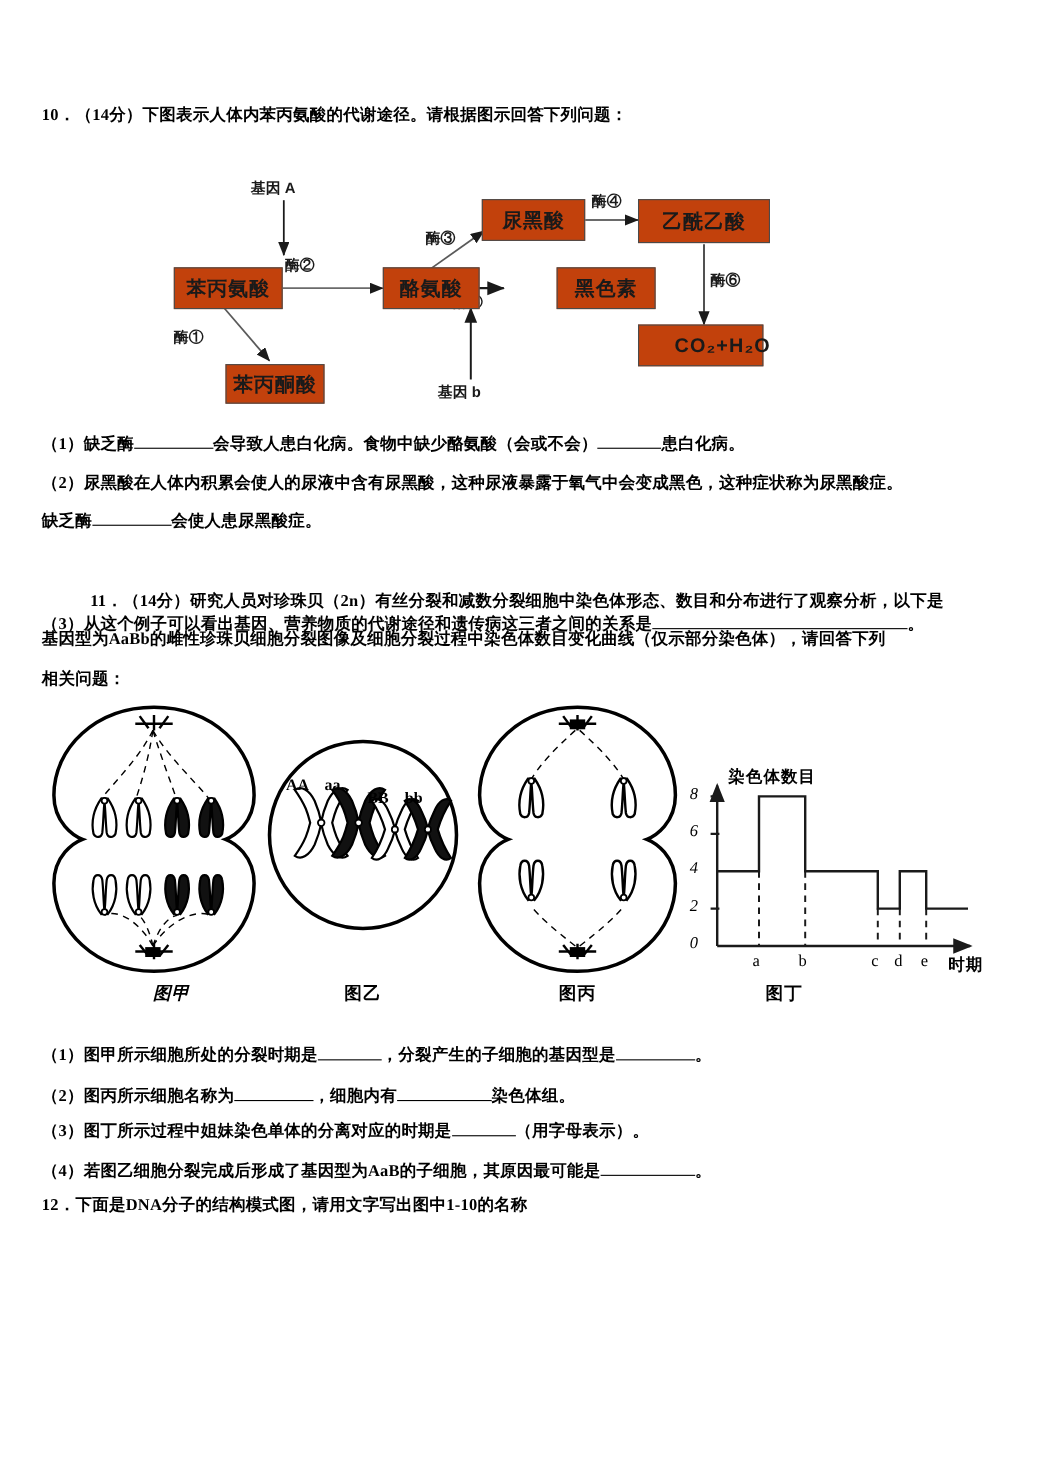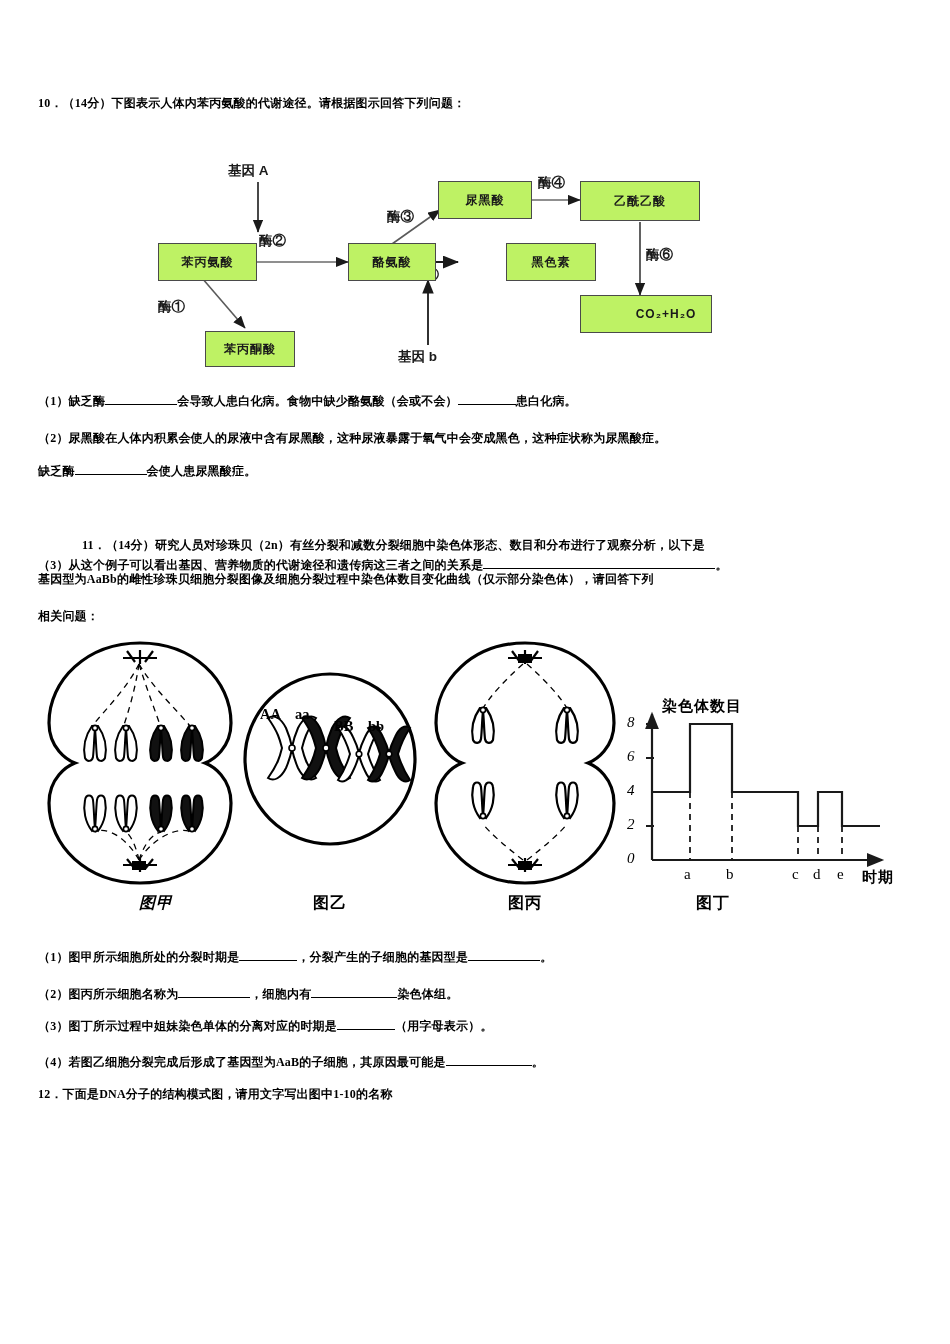--- a/index.html
+++ b/index.html
@@ -18,21 +18,21 @@
   .page {
     position: absolute;
     left: 0; top: 0;
     width: 950px;
     height: 1344px;
   }
 
   
   .qline {
     position: absolute;
-    font-size: 12px;
+    font-size: 15px;
     font-weight: bold;
     letter-spacing: 0.2px;
     white-space: nowrap;
     line-height: 1.2;
   }
   .qnum {
     font-weight: bold;
     font-family: "Liberation Serif", serif;
   }
   .blank {
@@ -50,22 +50,22 @@
   #pathway {
     position: absolute;
     left: 140px;
     top: 140px;
     width: 580px;
     height: 240px;
   }
   .pbox {
     position: absolute;
     border: 1.6px solid #4a4a4a;
-    background: #bef264;
-    font-size: 12px;
+    background: #c2410c;
+    font-size: 18px;
     font-weight: bold;
     font-family: "Liberation Sans", sans-serif;
     display: flex;
     align-items: center;
     justify-content: center;
     box-sizing: border-box;
     letter-spacing: 1px;
     color: #1a1a1a;
   }
   .plabel {
@@ -167,21 +167,21 @@
     <div class="plabel" style="left:398px; top:34px;">酶④</div>
     <div class="plabel" style="left:506px; top:106px;">酶⑥</div>
     <div class="plabel" style="left:258px; top:208px;">基因 b</div>
 
     <div class="pbox" style="left:18px; top:103px; width:99px; height:38px;">苯丙氨酸</div>
     <div class="pbox" style="left:208px; top:103px; width:88px; height:38px;">酪氨酸</div>
     <div class="pbox" style="left:65px; top:191px; width:90px; height:36px;">苯丙酮酸</div>
     <div class="pbox" style="left:298px; top:41px; width:94px; height:38px;">尿黑酸</div>
     <div class="pbox" style="left:318px; top:103px; width:90px; height:38px;margin-left:48px;">黑色素</div>
     <div class="pbox" style="left:440px; top:41px; width:120px; height:40px;">乙酰乙酸</div>
-    <div class="pbox" style="left:440px; top:155px; width:132px; height:38px;padding-left:40px;">CO₂+H₂O</div>
+    <div class="pbox" style="left:440px; top:155px; width:114px; height:38px;padding-left:40px;">CO₂+H₂O</div>
   </div>
 
   <div class="qline" style="left:38px; top:392px;">
     <span>（1）缺乏酶</span><span class="blank b-md"></span><span>会导致人患白化病。食物中缺少酪氨酸（会或不会）</span><span class="blank b-sm"></span><span>患白化病。</span>
   </div>
 
   <div class="qline" style="left:38px; top:431px;">
     <span>（2）尿黑酸在人体内积累会使人的尿液中含有尿黑酸，这种尿液暴露于氧气中会变成黑色，这种症状称为尿黑酸症。</span>
   </div>
   <div class="qline" style="left:38px; top:462px;">

